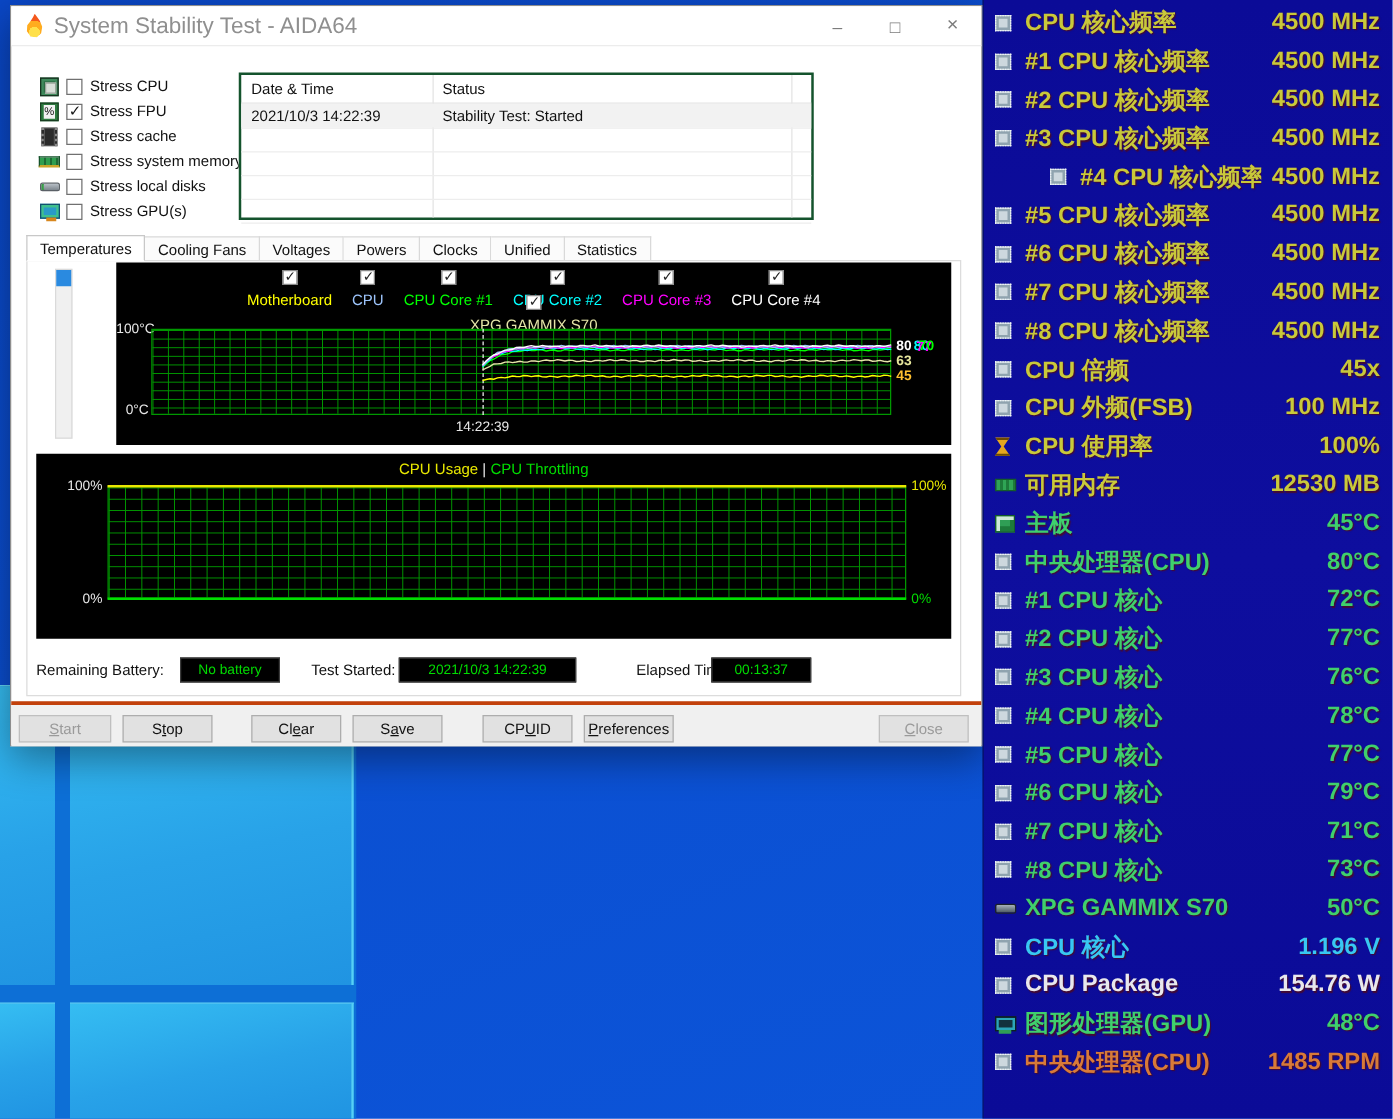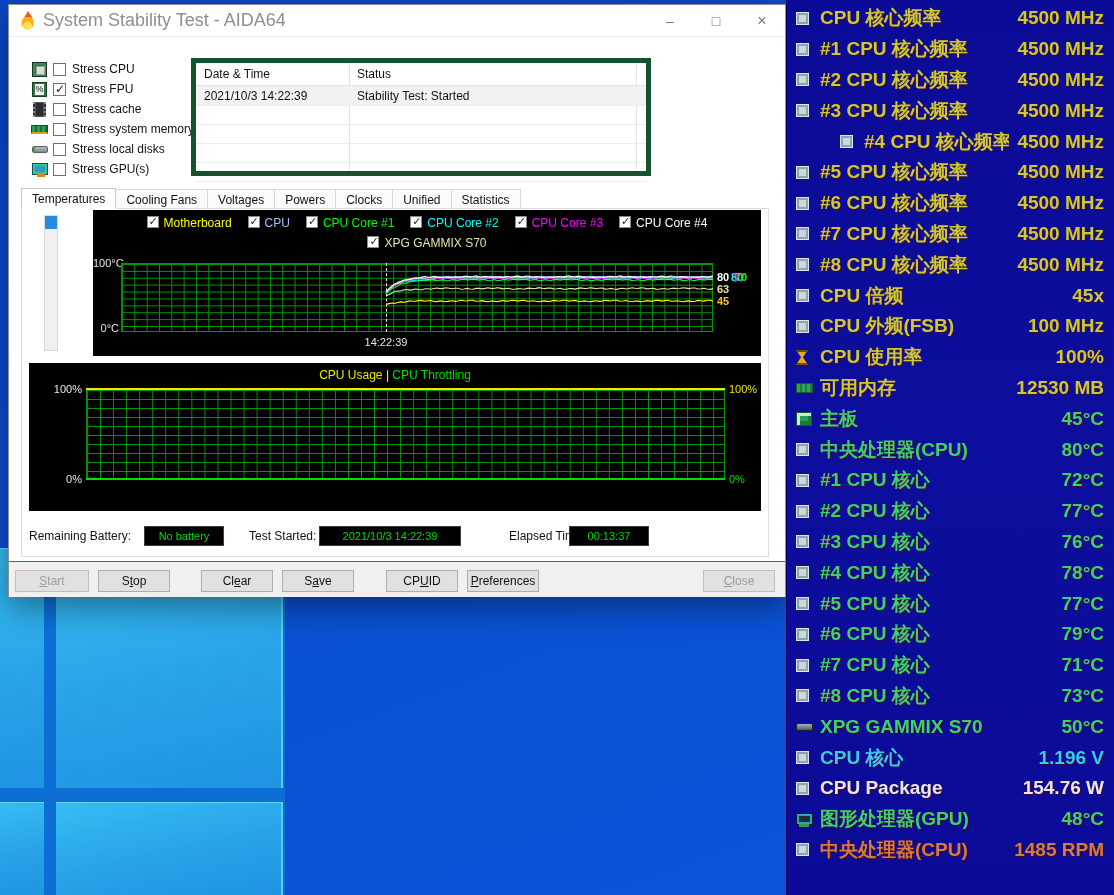--- a/index.html
+++ b/index.html
@@ -30,21 +30,21 @@
   .s-cpu::after { content:""; position:absolute; left:3px; top:3px; width:7px; height:7px; background:#d8ded8; border:1px solid #9aa59a; }
   .s-fpu { width:15px; height:15px; background:#2d7a3f; border:1px solid #173d20; position:relative; }
   .s-fpu::after { content:"%"; position:absolute; left:2px; top:1px; width:9px; height:11px; background:#f2f2f2; color:#111; font-size:9px; line-height:11px; text-align:center; }
   .s-cache { width:13px; height:15px; background:#2b2b2b; border-left:2px dotted #8a8a8a; border-right:2px dotted #8a8a8a; box-shadow:inset 0 0 0 1px #555; }
   .s-mem { width:17px; height:9px; background:repeating-linear-gradient(90deg,#2f9e4f 0 3px,#1d6b35 3px 5px); border:1px solid #14522a; border-bottom:2px solid #caa42a; }
   .s-disk { width:16px; height:7px; background:linear-gradient(180deg,#b8bfc6,#7d868e); border:1px solid #5a6066; border-radius:2px; box-shadow:inset 2px 0 0 #38a048; }
   .s-gpu { width:16px; height:12px; background:#2a9ac8; border:1px solid #11506e; box-shadow:inset 0 0 0 2px #3fc08c; position:relative; }
   .s-gpu::after { content:""; position:absolute; left:4px; bottom:-3px; width:8px; height:3px; background:#d8871e; }
 
   
-  .log-table { position:absolute; left:182px; top:53px; width:460px; height:118px; border:5px solid #14532d; background:#fff; }
+  .log-table { position:absolute; left:182px; top:53px; width:460px; height:118px; border:2px solid #14532d; background:#fff; }
   .lt-header { position:absolute; left:0; top:0; width:100%; height:23px; border-bottom:1px solid #e3e3e3; }
   .lt-h1 { position:absolute; left:8px; top:4px; } .lt-h2 { position:absolute; left:161px; top:4px; }
   .lt-vline { position:absolute; top:0; width:1px; height:100%; background:#e3e3e3; }
   .lt-row1 { position:absolute; left:0; top:23px; width:100%; height:19px; background:#f2f2f2; }
   .lt-c1 { position:absolute; left:8px; top:3px; } .lt-c2 { position:absolute; left:161px; top:3px; }
   .lt-line { position:absolute; left:0; width:100%; height:1px; background:#ededed; }
 
   
   .tabs { position:absolute; left:12px; top:183px; height:21px; display:flex; }
   .tab { height:20px; margin-top:1px; padding:0 10px; line-height:20px; background:#fbfbfb; border:1px solid #d9d9d9; border-left:none; color:#111; }
@@ -53,37 +53,37 @@
   .tab-page { position:absolute; left:12px; top:203px; width:748px; height:349px; border:1px solid #dcdcdc; background:#fff; }
 
   
   .chart { position:absolute; background:#000; color:#e8e8e8; }
   .chart1 { left:84px; top:205px; width:668px; height:146px; }
   .chart2 { left:20px; top:358px; width:732px; height:148px; }
   .grid { position:absolute; border:1px solid #009800; background-image:linear-gradient(to right,#009800 1px,transparent 1px),linear-gradient(to bottom,#009800 1px,transparent 1px); }
   .g1 { left:28px; top:53px; width:592px; height:69px; background-size:12.33px 6.9px; }
   .g2 { left:57px; top:26px; width:639px; height:90px; background-size:13.05px 9px; }
   .legend-row { position:absolute; left:0; width:100%; display:flex; justify-content:center; gap:16px; align-items:center; }
-  .leg-item { display:flex; align-items:flex-start; gap:5px; font-size:12px; }
+  .leg-item { display:flex; align-items:center; gap:5px; font-size:12px;flex-direction:column; }
   .leg-cb { width:12px; height:12px; background:#fff; border:1px solid #888; position:relative; flex:none; }
   .leg-cb::after { content:"✓"; position:absolute; left:1px; top:-2px; font-size:11px; color:#222; }
   .ax { position:absolute; font-size:11px; color:#e8e8e8; }
   .dash-line { position:absolute; left:293px; top:53px; height:69px; width:0; border-left:1px dashed rgba(255,255,255,.95); }
   .tc-svg { position:absolute; left:0; top:0; }
   .vlab { position:absolute; font-size:11px; font-weight:bold; }
   .u-line { position:absolute; height:2px; }
   .ct-title { position:absolute; top:5px; width:100%; text-align:center; font-size:12px; }
 
   
   .status-row { position:absolute; left:0; top:521px; width:100%; height:20px; font-size:12px; color:#111; }
   .st-label { position:absolute; top:3px; }
   .st-box { position:absolute; top:0; height:20px; background:#000; border:1px solid #3c3c3c; color:#00dc00; font-size:11px; display:flex; align-items:center; justify-content:center; }
 
   
-  .btn-strip { position:absolute; left:0; top:556px; width:100%; height:36px; background:#f0f0f0; border-top:1px solid #c2410c; }
+  .btn-strip { position:absolute; left:0; top:556px; width:100%; height:36px; background:#f0f0f0; border-top:3px solid #c2410c; }
   .w-btn { position:absolute; top:8px; height:22px; background:#e1e1e1; border:1px solid #adadad; font-size:12px; font-family:inherit; color:#111; text-align:center; line-height:20px; }
   .w-btn.disabled { color:#9a9a9a; border-color:#bfbfbf; }
 
   
   .v-slider { position:absolute; left:35px; top:210px; width:14px; height:136px; background:#f0f0f0; border:1px solid #dadada; }
   .v-thumb { position:absolute; left:0; top:0; width:12px; height:13px; background:#2a8ae0; }
 
   
   .sensor-panel { position:absolute; left:786px; top:0; width:328px; height:895px; background:linear-gradient(180deg,#0b0b97 0%,#0e0e9e 50%,#0b0b97 100%); border-left:1px solid #04045c; padding-top:3px; }
   .sp-row { display:flex; align-items:center; height:30.8px; padding:0 10px 0 9px; font-weight:bold; font-size:19px; text-shadow:1px 1px 1px rgba(90,10,10,.75); white-space:nowrap; }

